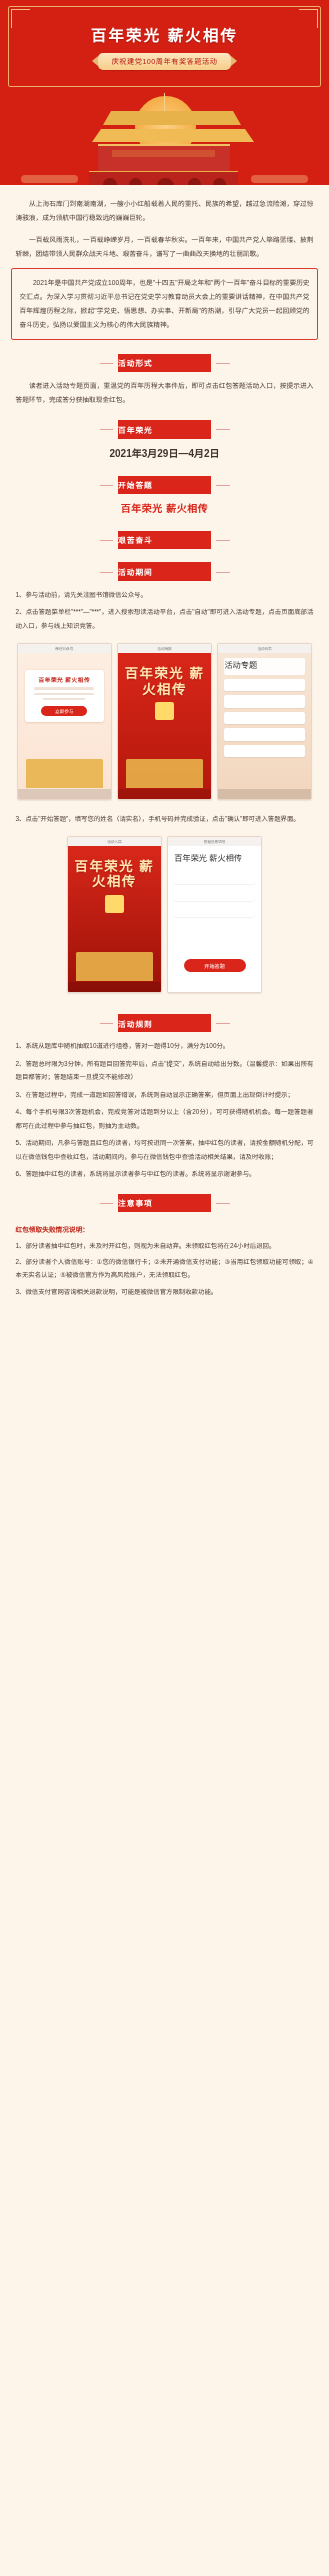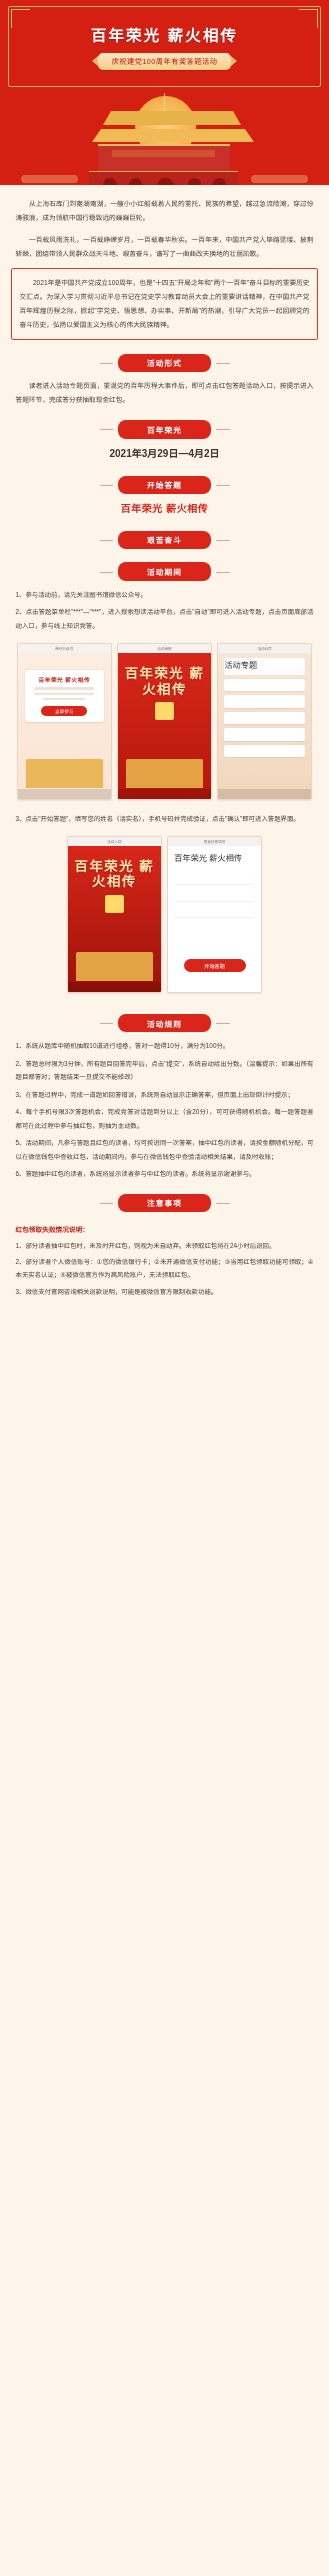--- a/index.html
+++ b/index.html
@@ -216,23 +216,23 @@
 
   
   .sec-title {
     width: 93px;
     margin: 13.4px auto 7.2px auto;
     background: #d9251a;
     color: #fff;
     font-size: 7.7px;
     font-weight: bold;
     letter-spacing: 1px;
-    text-align: center;
+    text-align: left;
     padding: 3.6px 0;
-    border-radius: 8px;
+    border-radius: 0;
     position: relative;
   }
   .sec-title:before, .sec-title:after {
     content: "";
     position: absolute;
     top: 50%;
     width: 13.4px; height: 0.5px;
     background: #e6a29a;
   }
   .sec-title:before { left: -18.5px; }

